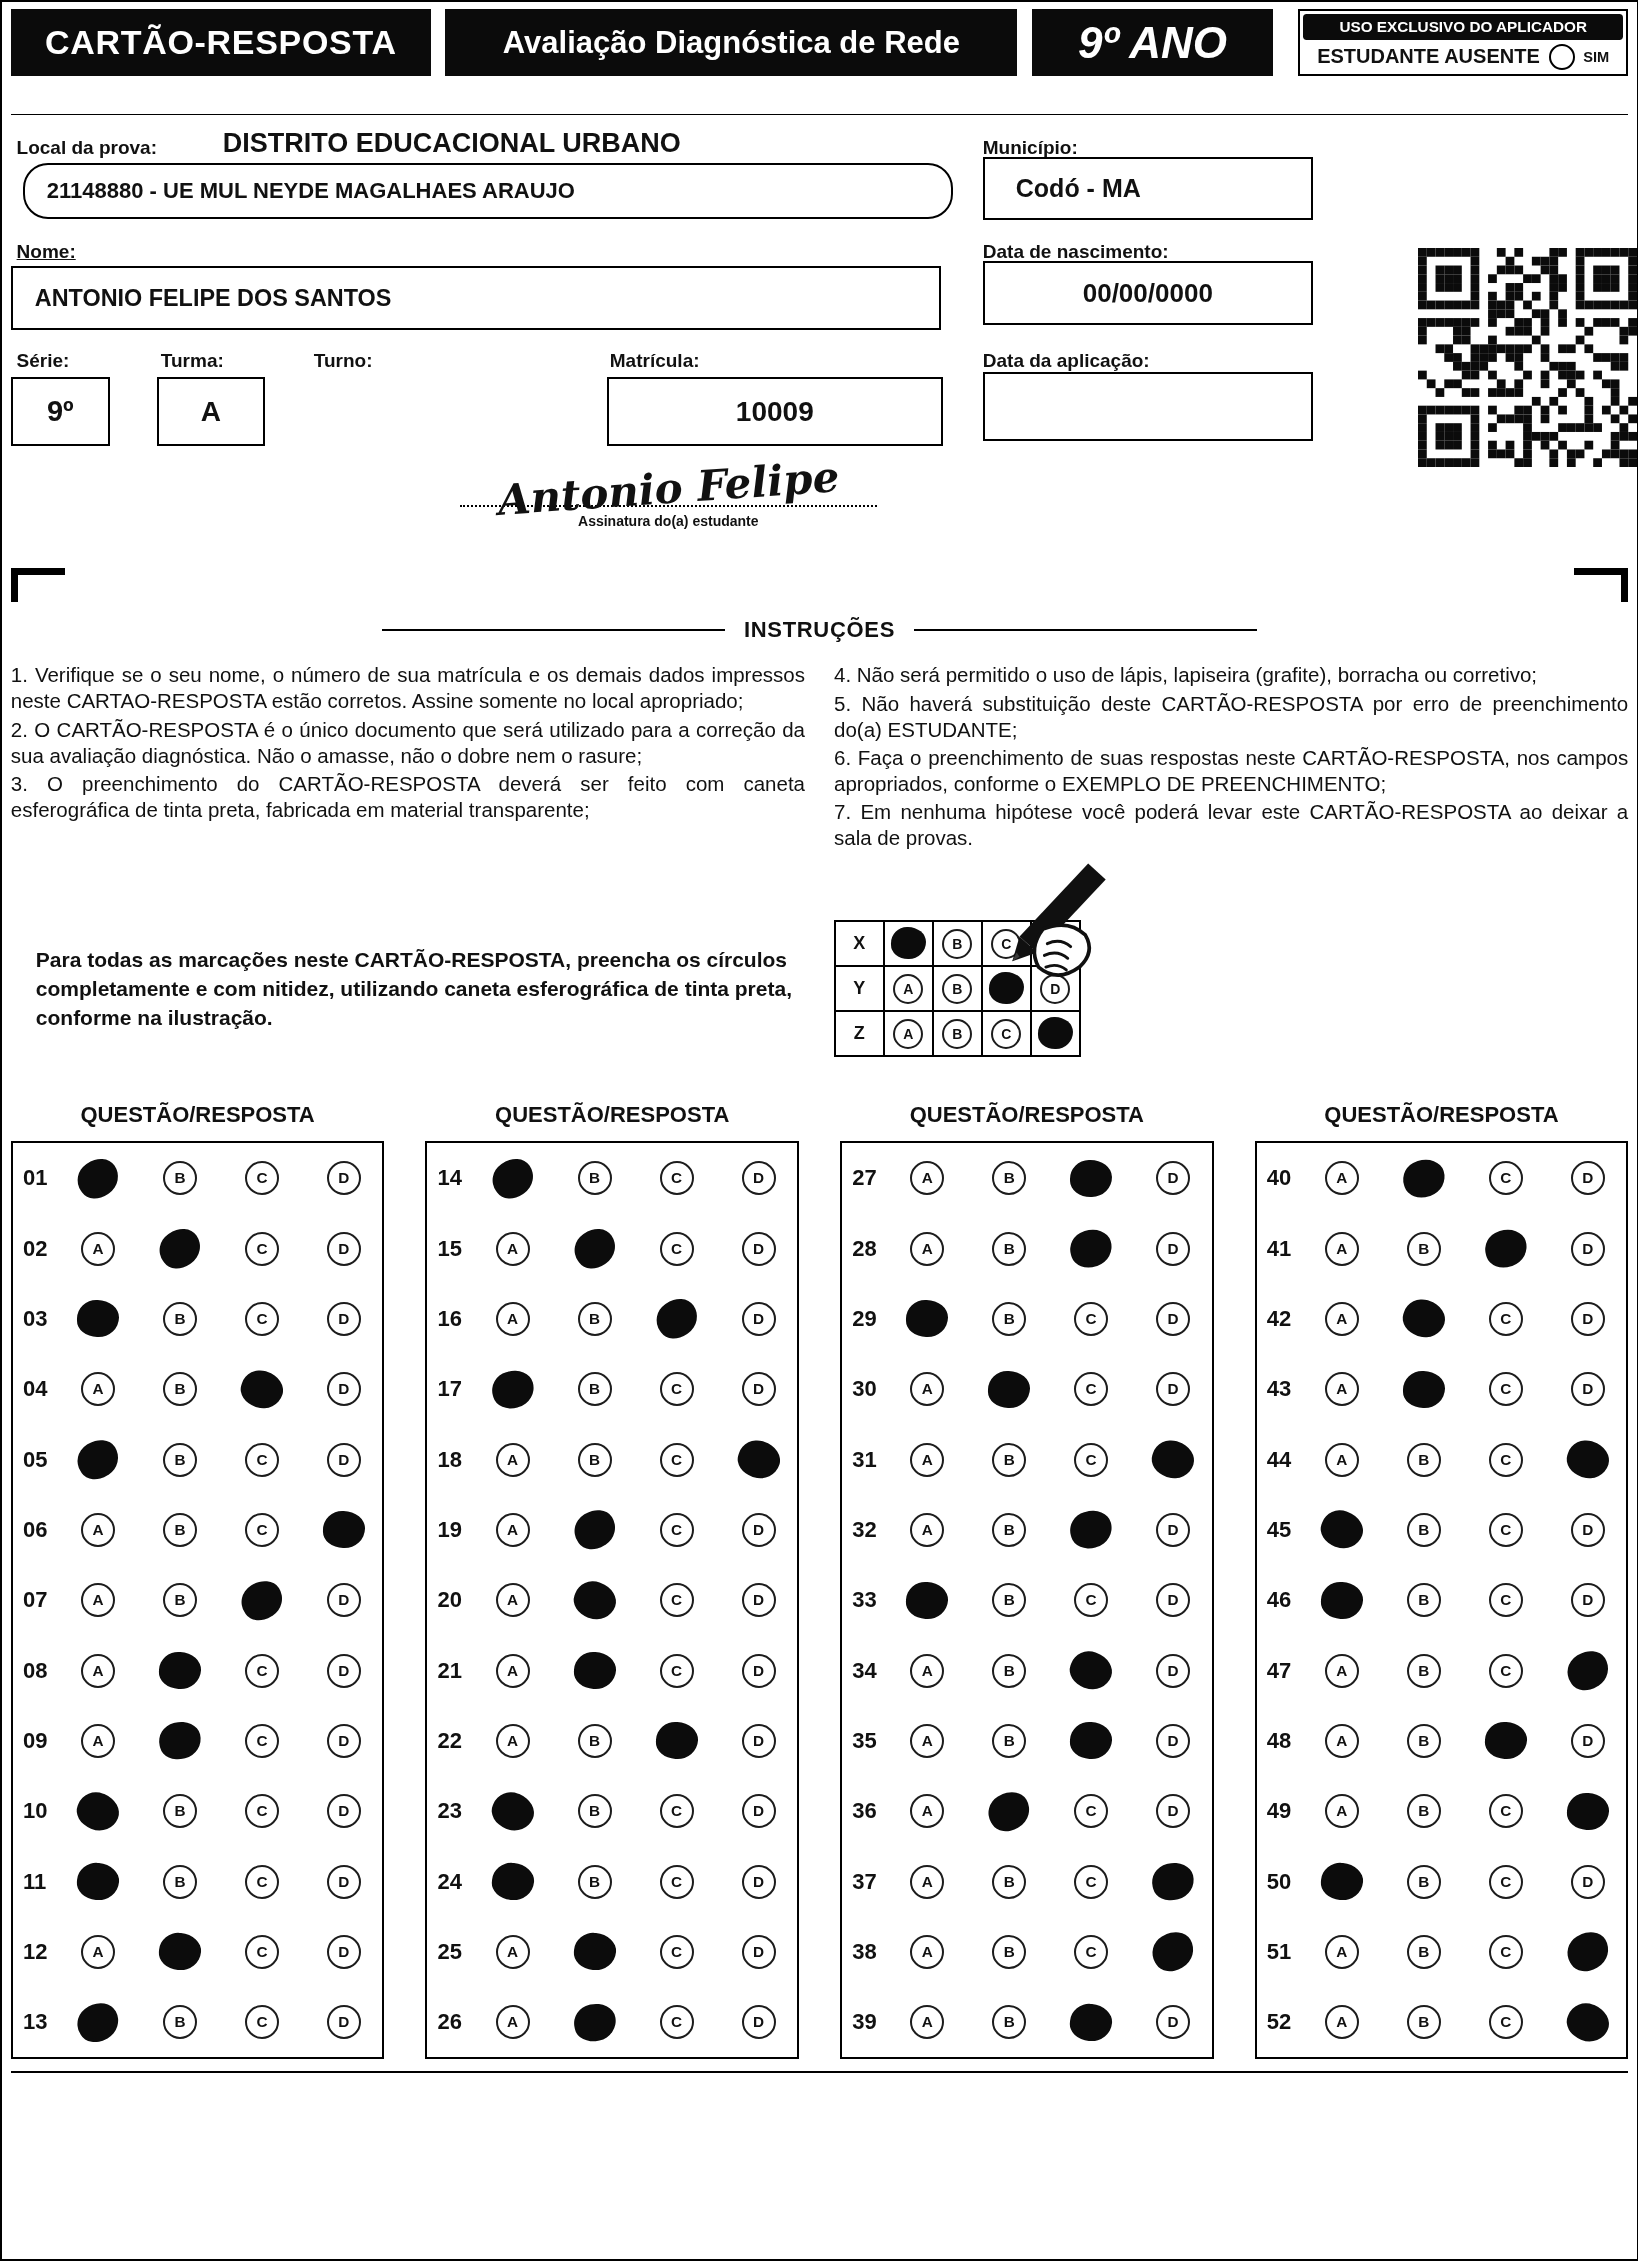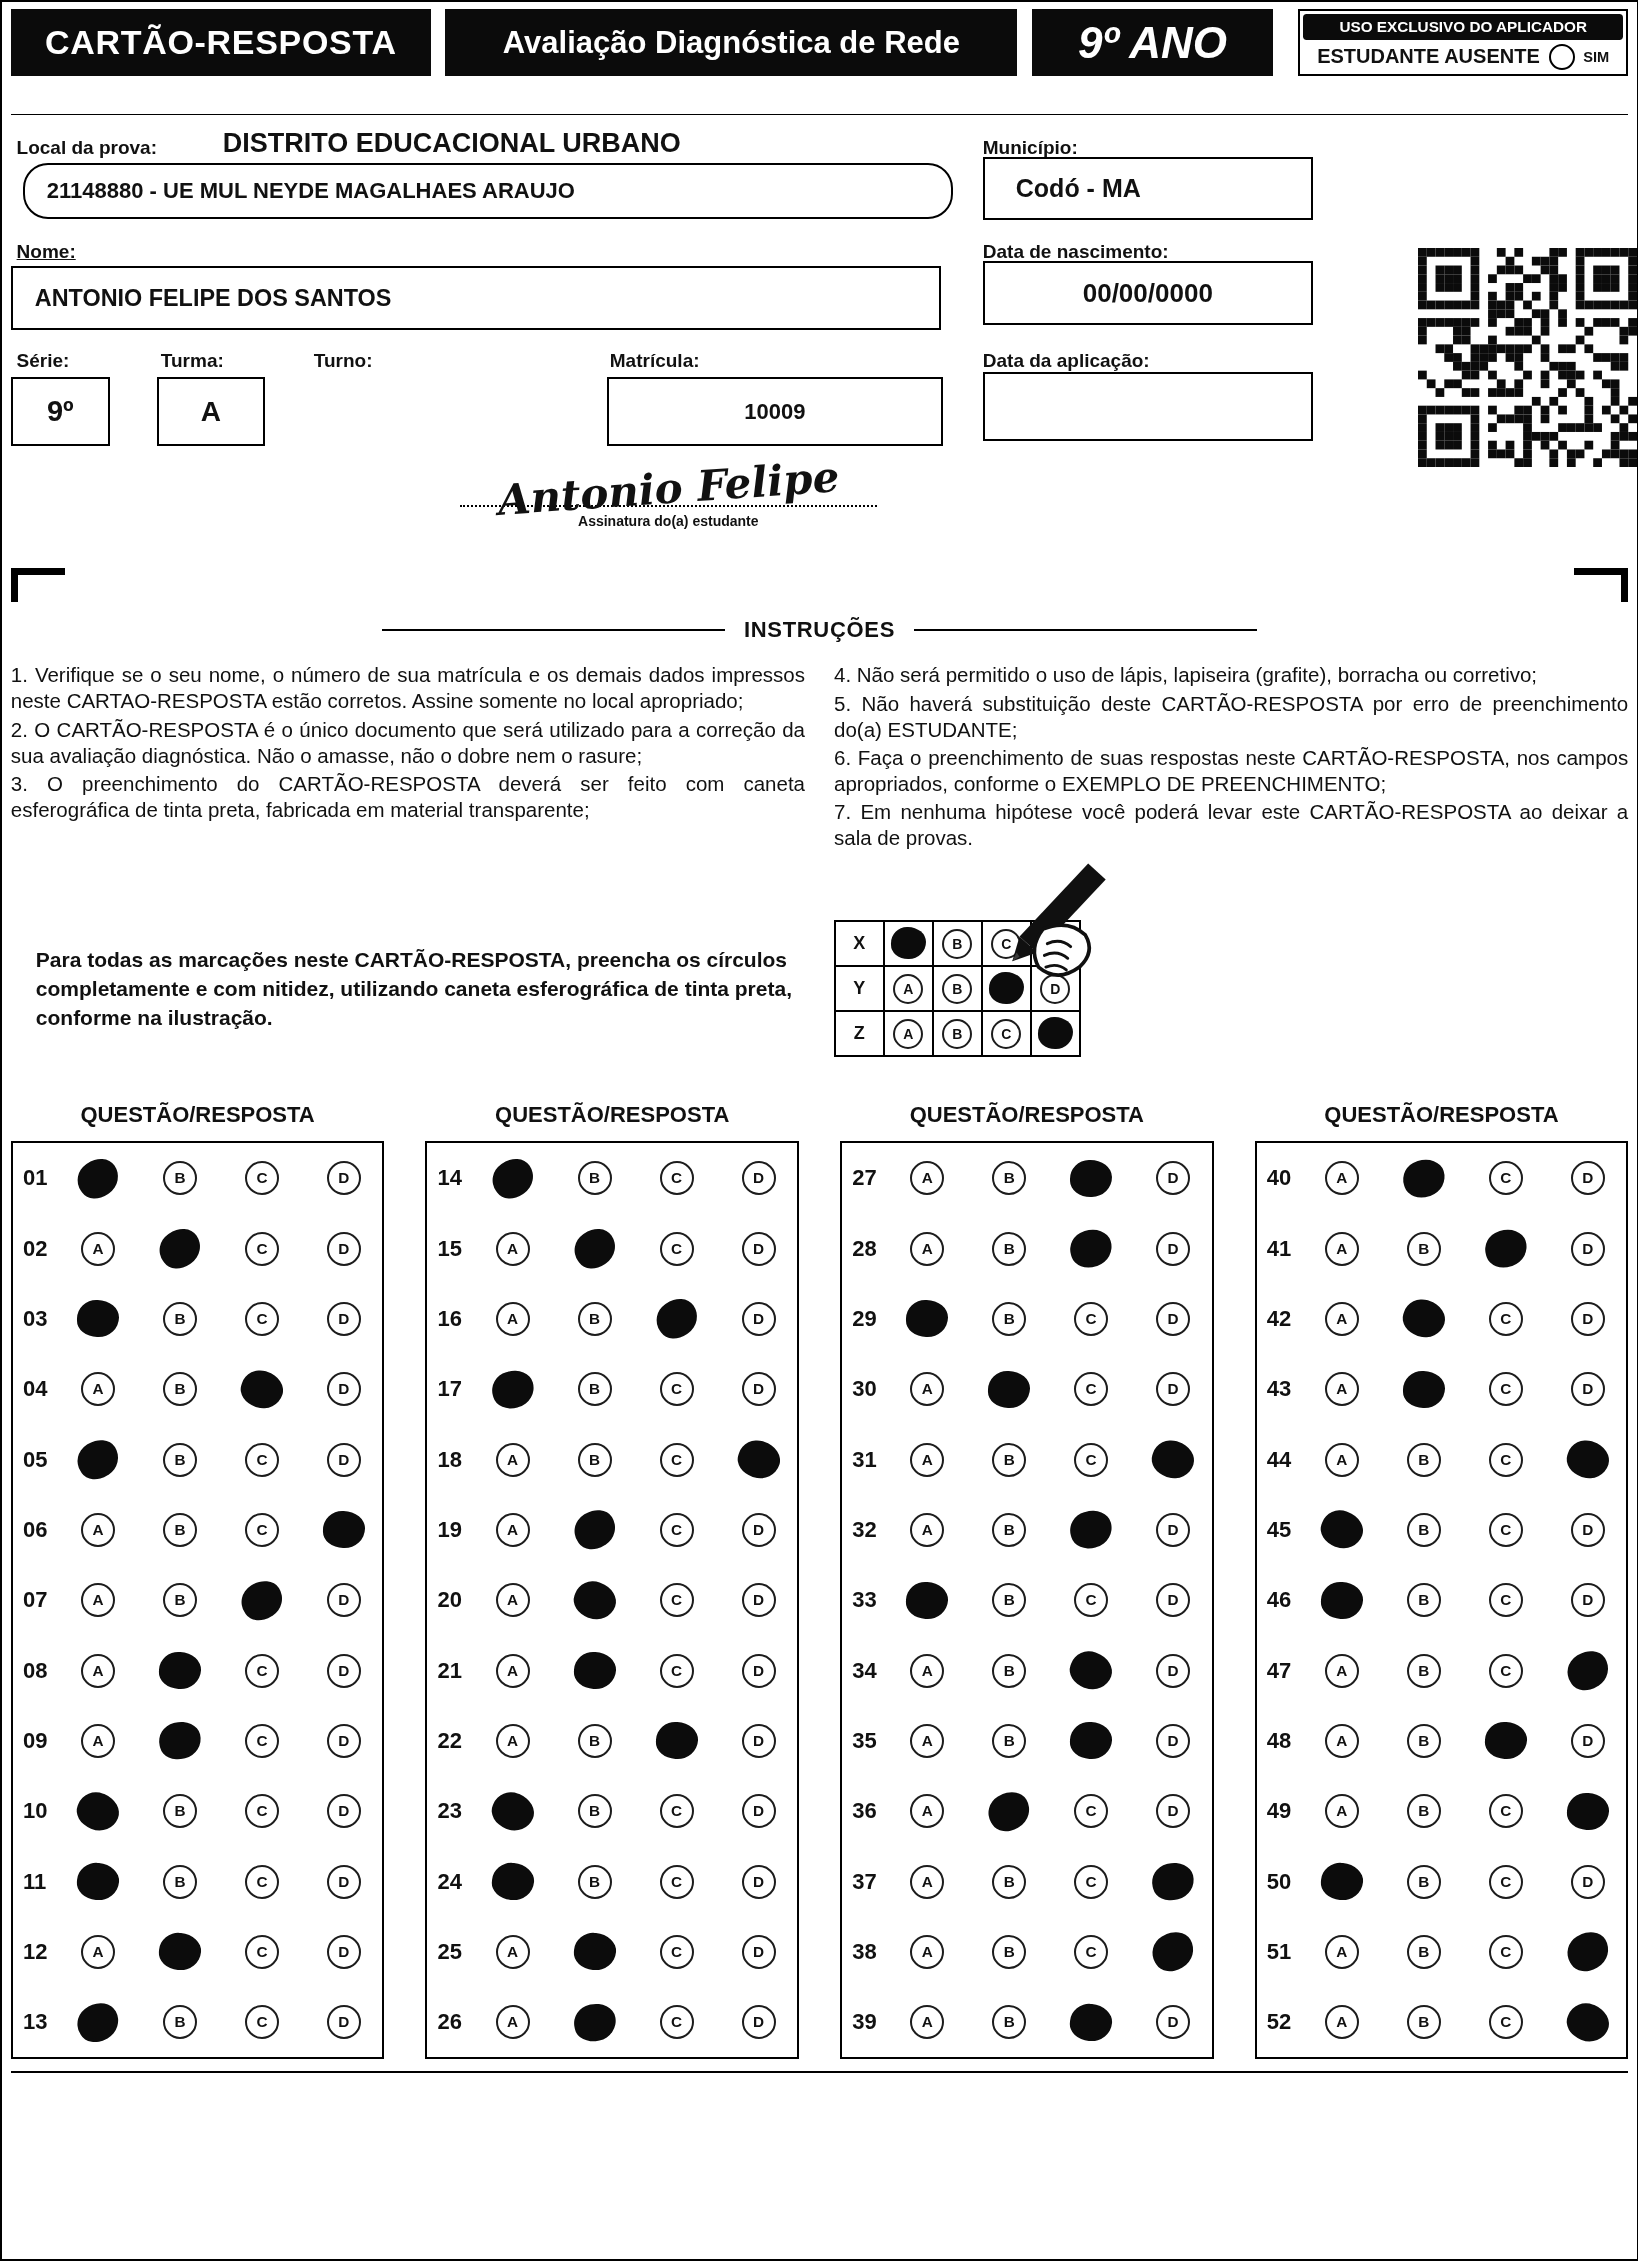--- a/index.html
+++ b/index.html
@@ -107,21 +107,21 @@
     <div class="fbox center" style="left:972px; top:146px; width:330px; height:64px; font-size:26px;">00/00/0000</div>
 
     <span class="lbl" style="left:5.8px; top:235px;">Série:</span>
     <span class="lbl" style="left:150px; top:235px;">Turma:</span>
     <span class="lbl" style="left:303px; top:235px;">Turno:</span>
     <span class="lbl" style="left:599px; top:235px;">Matrícula:</span>
     <span class="lbl" style="left:972px; top:235px;">Data da aplicação:</span>
 
     <div class="fbox center" style="left:0; top:262px; width:99px; height:69px; font-size:29px;">9º</div>
     <div class="fbox center" style="left:146px; top:262px; width:108px; height:69px; font-size:28px;">A</div>
-    <div class="fbox center" style="left:596px; top:262px; width:336px; height:69px; font-size:22px;">10009</div>
+    <div class="fbox center" style="left:596px; top:262px; width:336px; height:69px; font-size:28px;">10009</div>
     <div class="fbox center" style="left:972px; top:257px; width:330px; height:69px; font-size:26px;"></div>
 
     <div class="qr-wrap">
       <svg width="219" height="219" viewBox="0 0 300 300" xmlns="http://www.w3.org/2000/svg">
           <rect x="0" y="0" width="12" height="12" fill="#0b0b0b"></rect>
           <rect x="12" y="0" width="12" height="12" fill="#0b0b0b"></rect>
           <rect x="24" y="0" width="12" height="12" fill="#0b0b0b"></rect>
           <rect x="36" y="0" width="12" height="12" fill="#0b0b0b"></rect>
           <rect x="48" y="0" width="12" height="12" fill="#0b0b0b"></rect>
           <rect x="60" y="0" width="12" height="12" fill="#0b0b0b"></rect>

